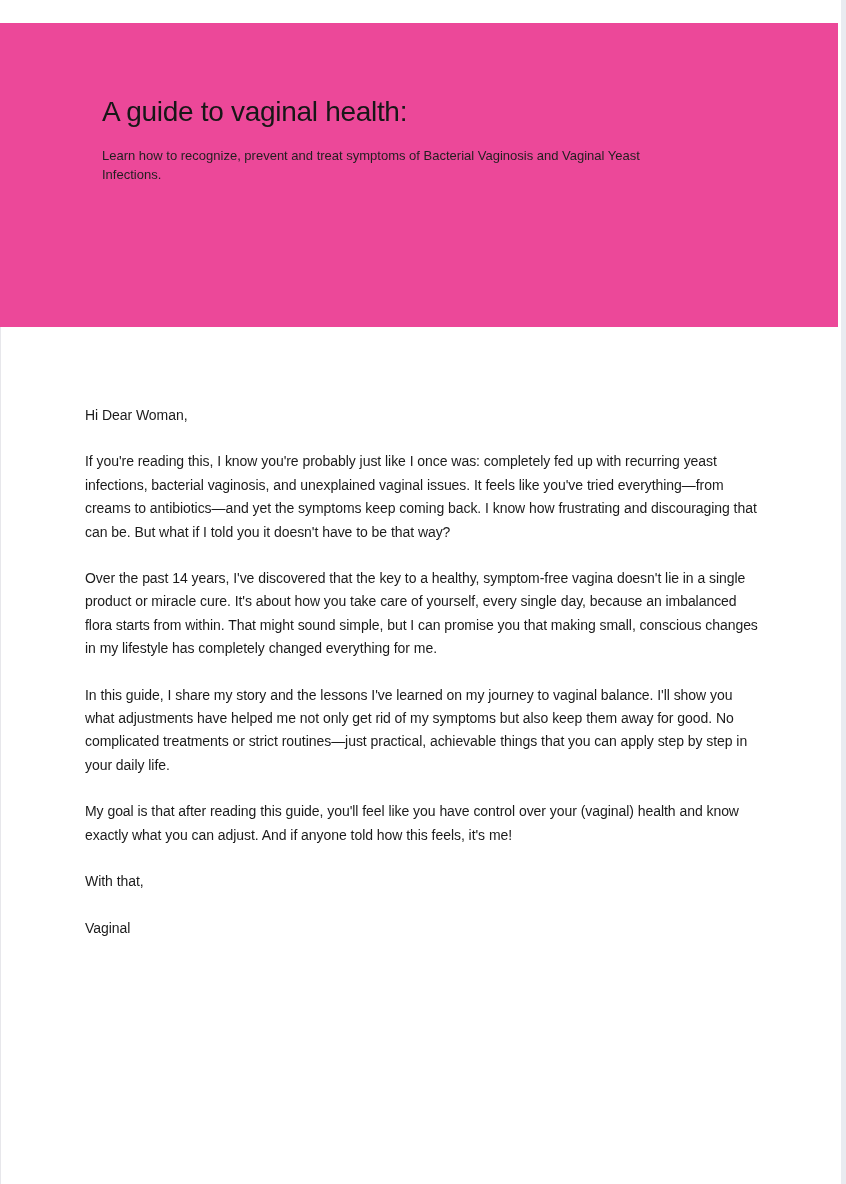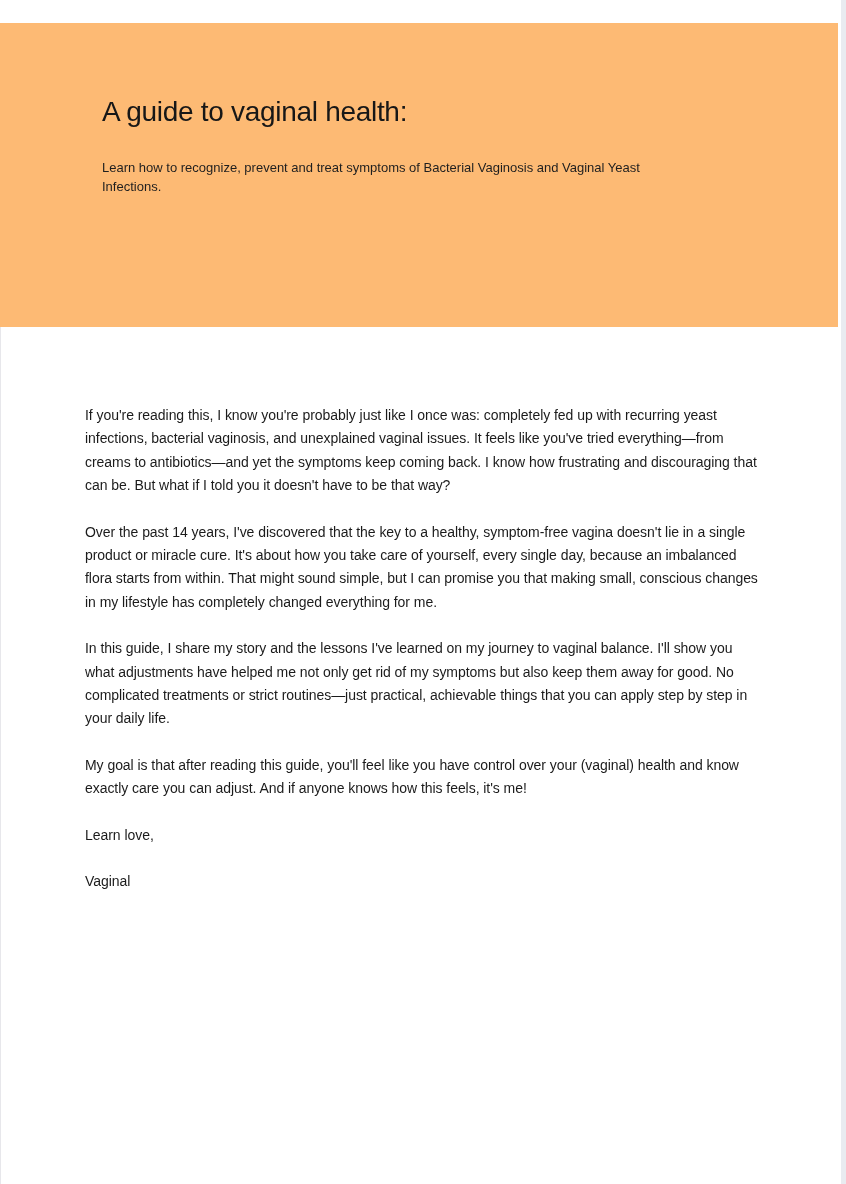--- a/index.html
+++ b/index.html
@@ -18,38 +18,38 @@
     position: absolute;
     inset: 0;
   }
   
   .header-band {
     position: absolute;
     top: 23px;
     left: 0;
     width: 838px;
     height: 304px;
-    background: #fdba74;
+    background: #ec4899;
     box-sizing: border-box;
     padding: 66px 40px 0 102px;
   }
   .page-title {
     margin: 0;
     font-size: 28px;
     font-weight: 400;
     color: #171717;
     letter-spacing: -0.3px;
   }
   .title-line {
     display: block;
     line-height: 46px;
     white-space: nowrap;
   }
   .subtitle {
-    margin: 24px 0 0 0;
+    margin: 12px 0 0 0;
     font-size: 13px;
     line-height: 18.5px;
     max-width: 592px;
     color: #1f1f1f;
   }
   
   .letter {
     position: absolute;
     left: 85px;
     top: 404px;
@@ -87,24 +87,25 @@
 <div class="page">
 
   <section class="header-band">
     <h1 class="page-title">
       <span class="title-line">A guide to vaginal health:</span>
     </h1>
     <p class="subtitle">Learn how to recognize, prevent and treat symptoms of Bacterial Vaginosis and Vaginal Yeast Infections.</p>
   </section>
 
   <section class="letter">
+    <p>Hi Dear Woman,</p>
     <p>If you're reading this, I know you're probably just like I once was: completely fed up with recurring yeast infections, bacterial vaginosis, and unexplained vaginal issues. It feels like you've tried everything—from creams to antibiotics—and yet the symptoms keep coming back. I know how frustrating and discouraging that can be. But what if I told you it doesn't have to be that way?</p>
     <p>Over the past 14 years, I've discovered that the key to a healthy, symptom-free vagina doesn't lie in a single product or miracle cure. It's about how you take care of yourself, every single day, because an imbalanced flora starts from within. That might sound simple, but I can promise you that making small, conscious changes in my lifestyle has completely changed everything for me.</p>
     <p>In this guide, I share my story and the lessons I've learned on my journey to vaginal balance. I'll show you what adjustments have helped me not only get rid of my symptoms but also keep them away for good. No complicated treatments or strict routines—just practical, achievable things that you can apply step by step in your daily life.</p>
-    <p>My goal is that after reading this guide, you'll feel like you have control over your (vaginal) health and know exactly care you can adjust. And if anyone knows how this feels, it's me!</p>
-    <p>Learn love,</p>
+    <p>My goal is that after reading this guide, you'll feel like you have control over your (vaginal) health and know exactly what you can adjust. And if anyone told how this feels, it's me!</p>
+    <p>With that,</p>
     <p>Vaginal</p>
   </section>
 
   <div class="left-edge"></div>
   <div class="scrollbar-track"></div>
 
 </div>
 
 </body></html>

